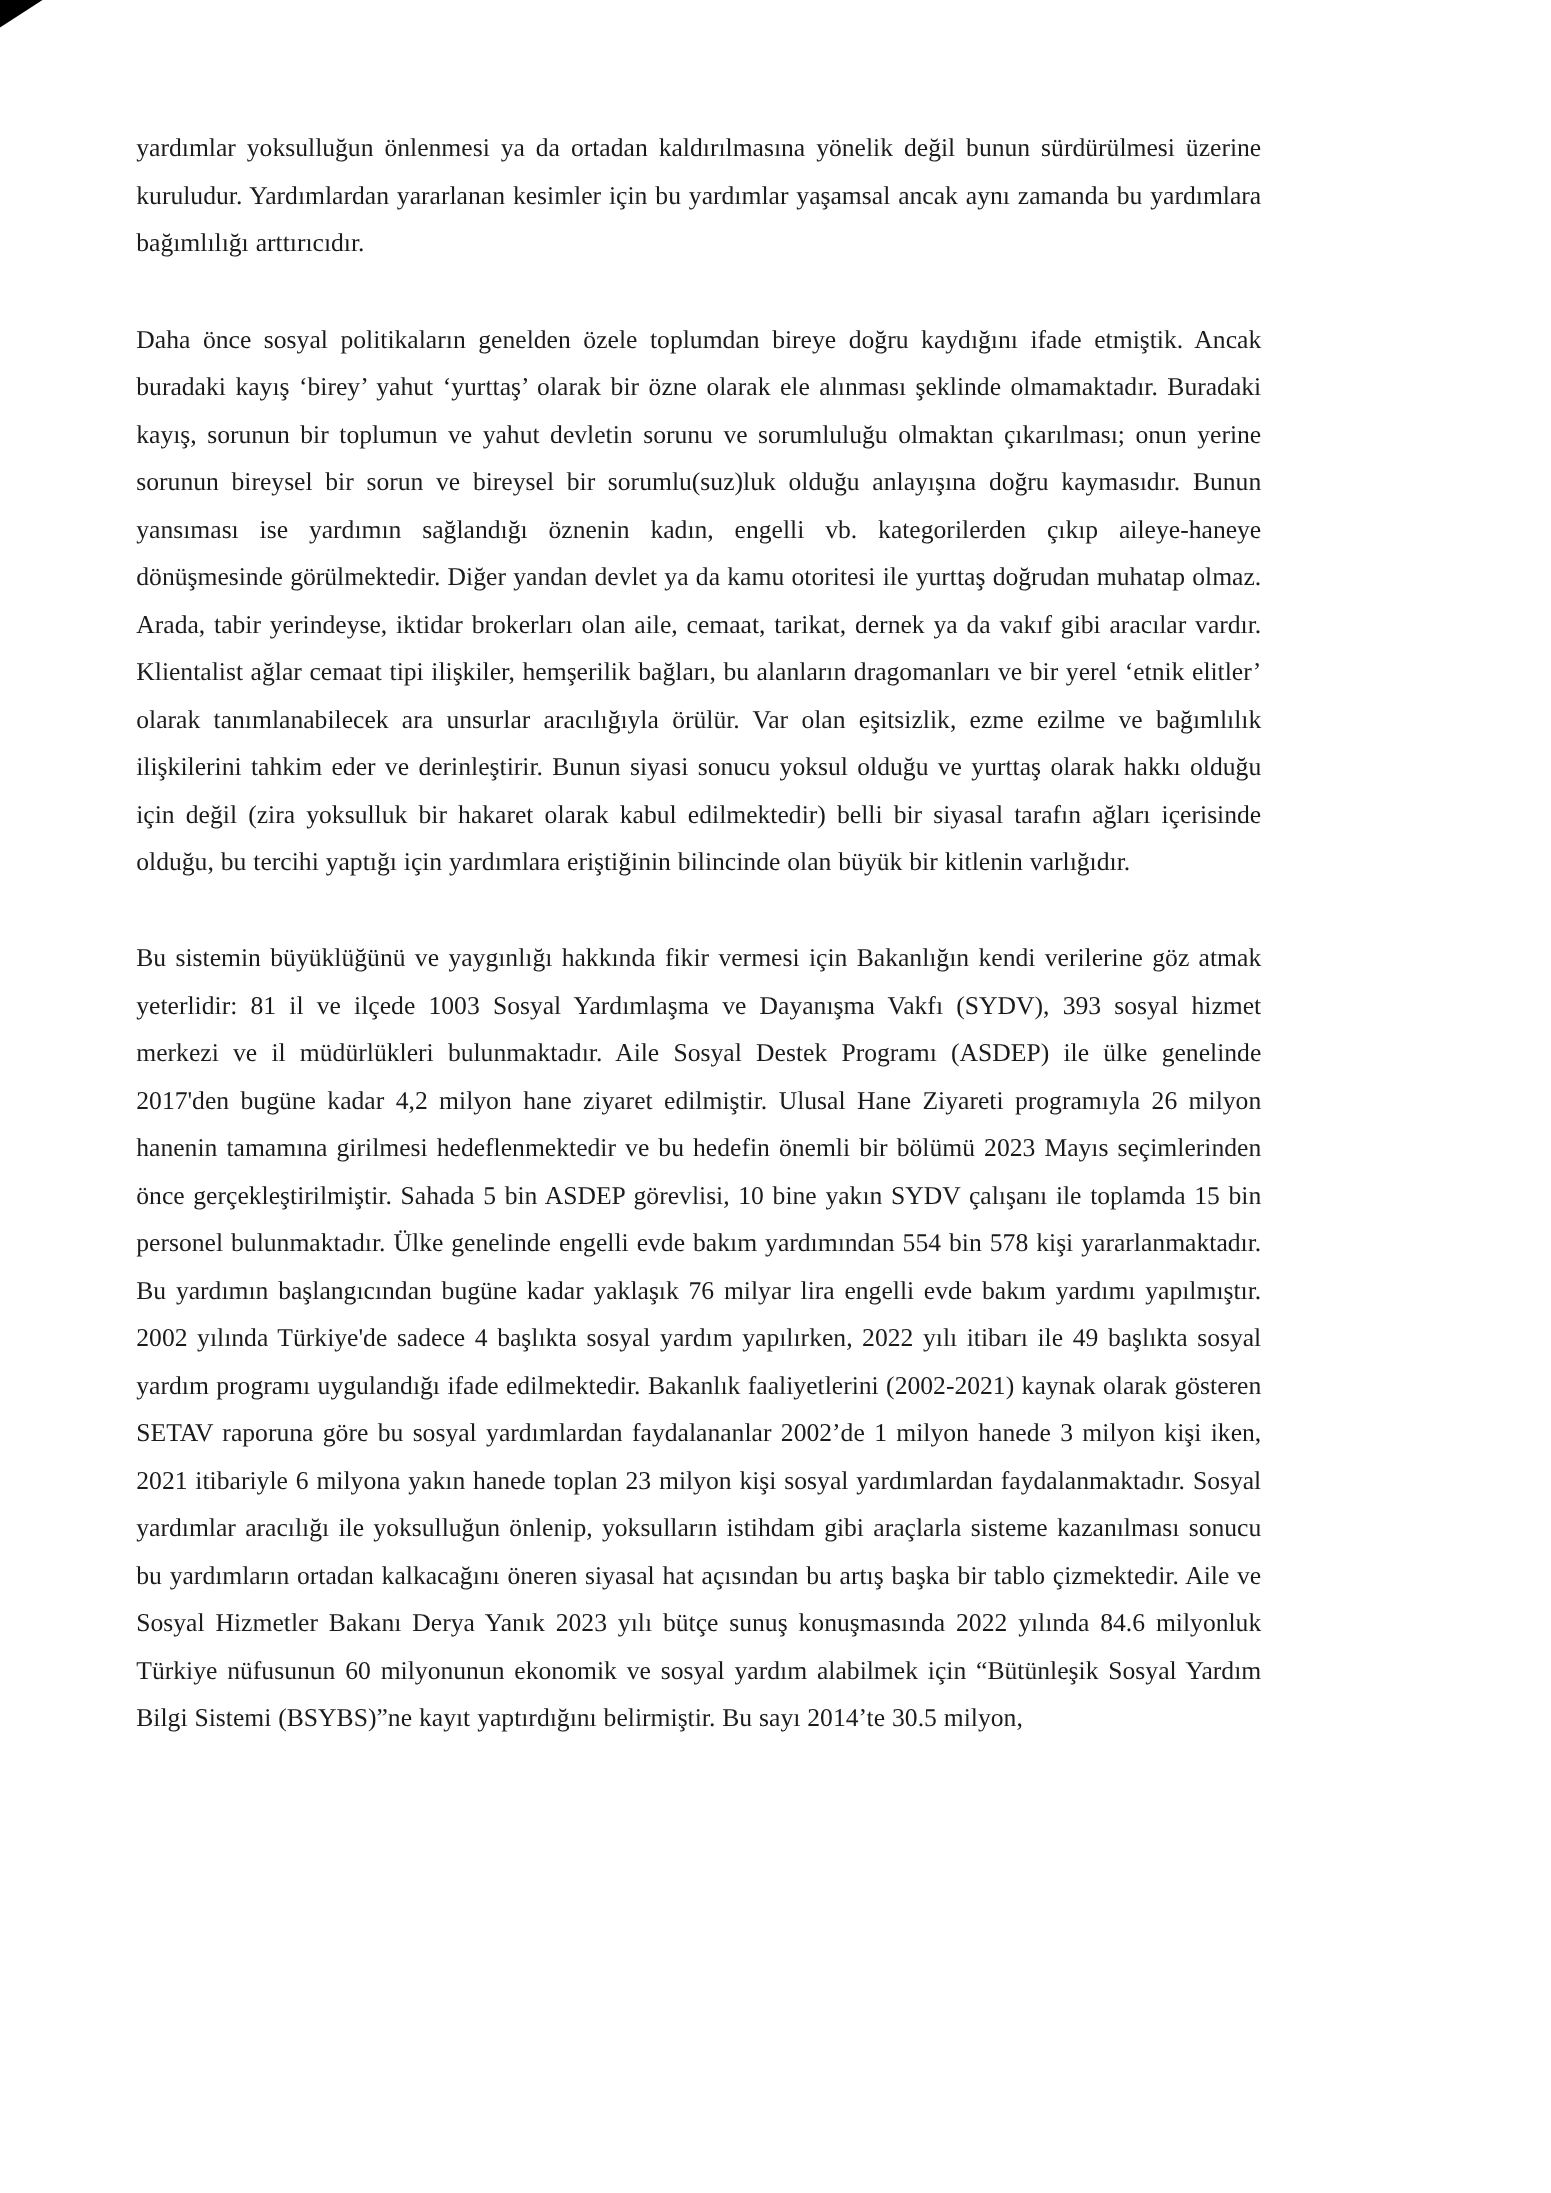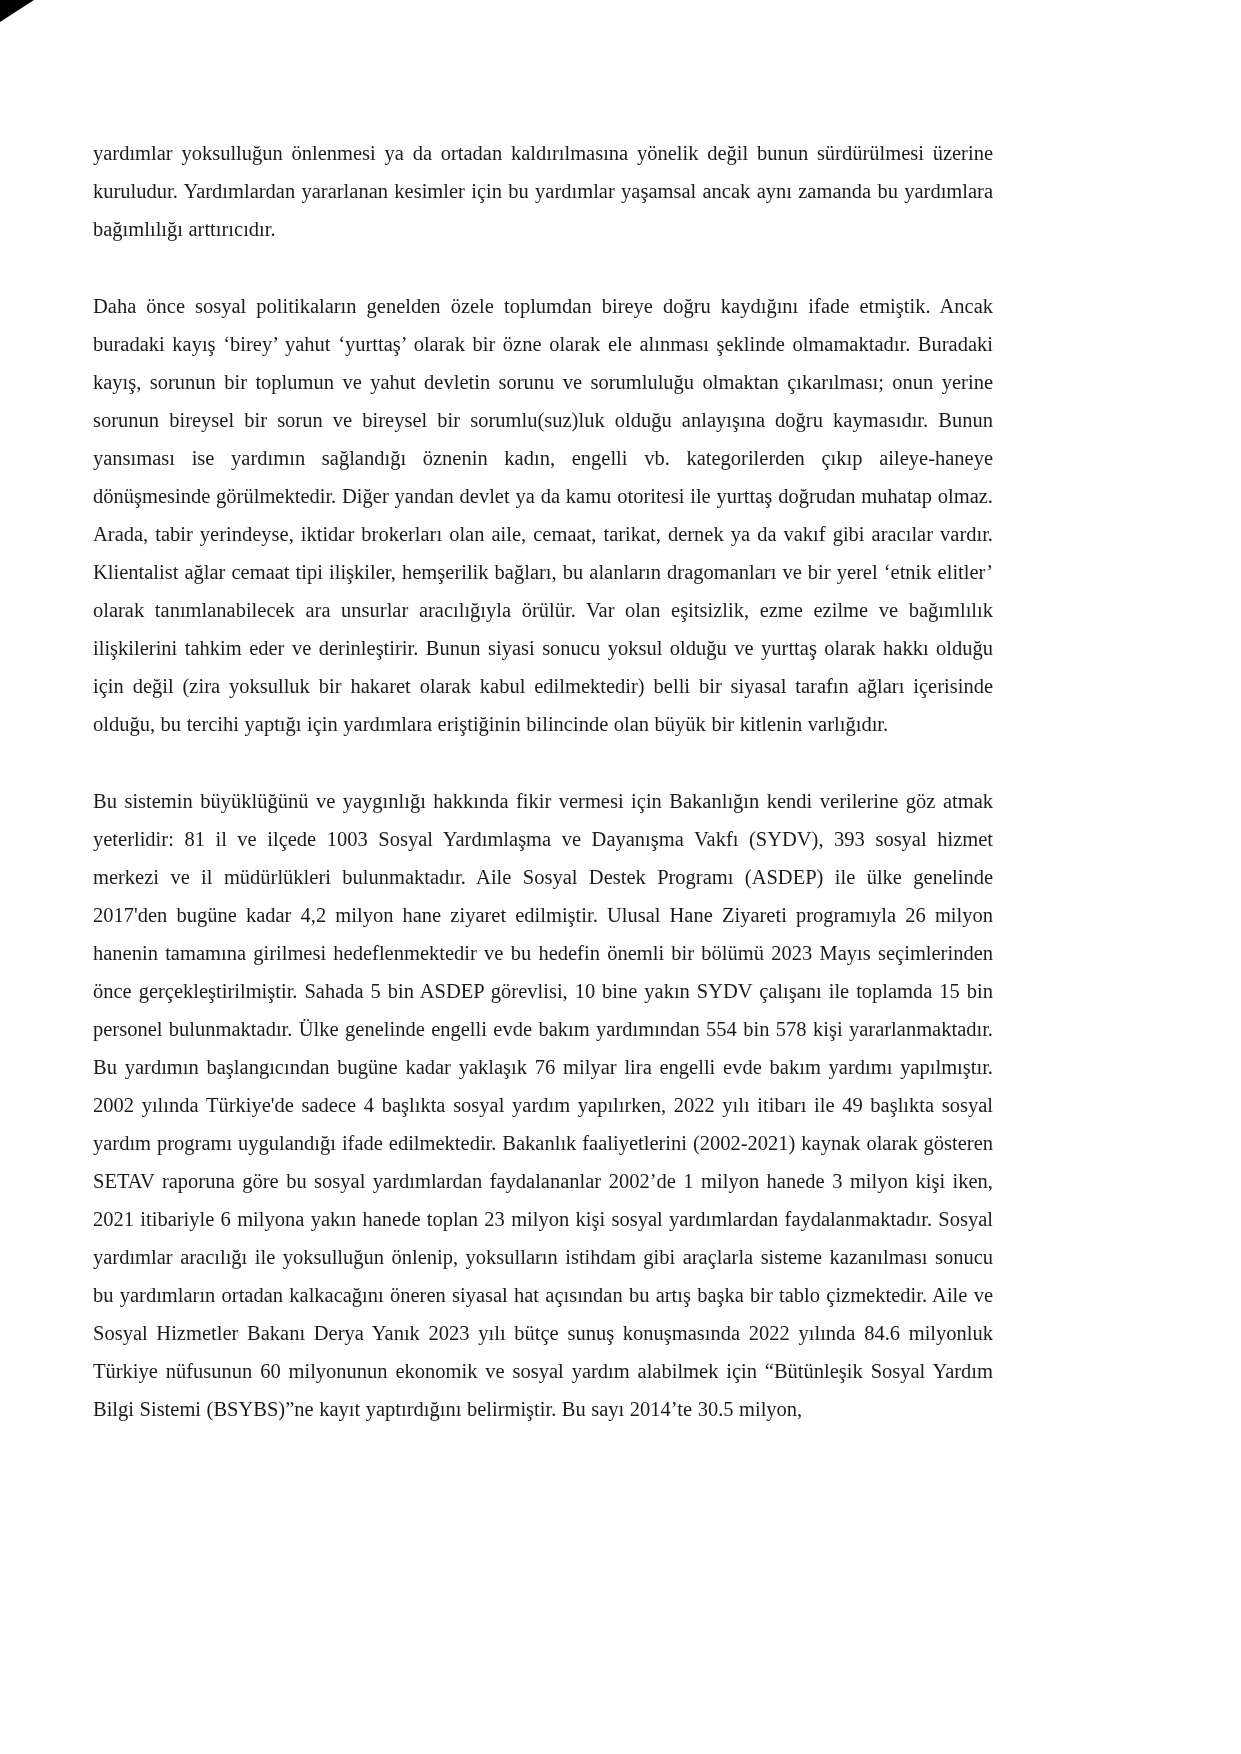--- a/index.html
+++ b/index.html
@@ -20,24 +20,23 @@
     position: absolute;
     top: 0;
     left: 0;
     width: 0;
     height: 0;
     border-top: 22px solid #000000;
     border-right: 34px solid transparent;
   }
   .content {
     position: absolute;
-    left: 93px;
+    left: 109px;
     top: 100px;
     width: 900px;
-    margin-top: 34px;
   }
   .para {
     font-size: 20.5px;
     line-height: 38px;
     text-align: justify;
     margin: 0 0 39px 0;
     word-spacing: 0.02em;
   }
   .para:last-child {
     margin-bottom: 0;

